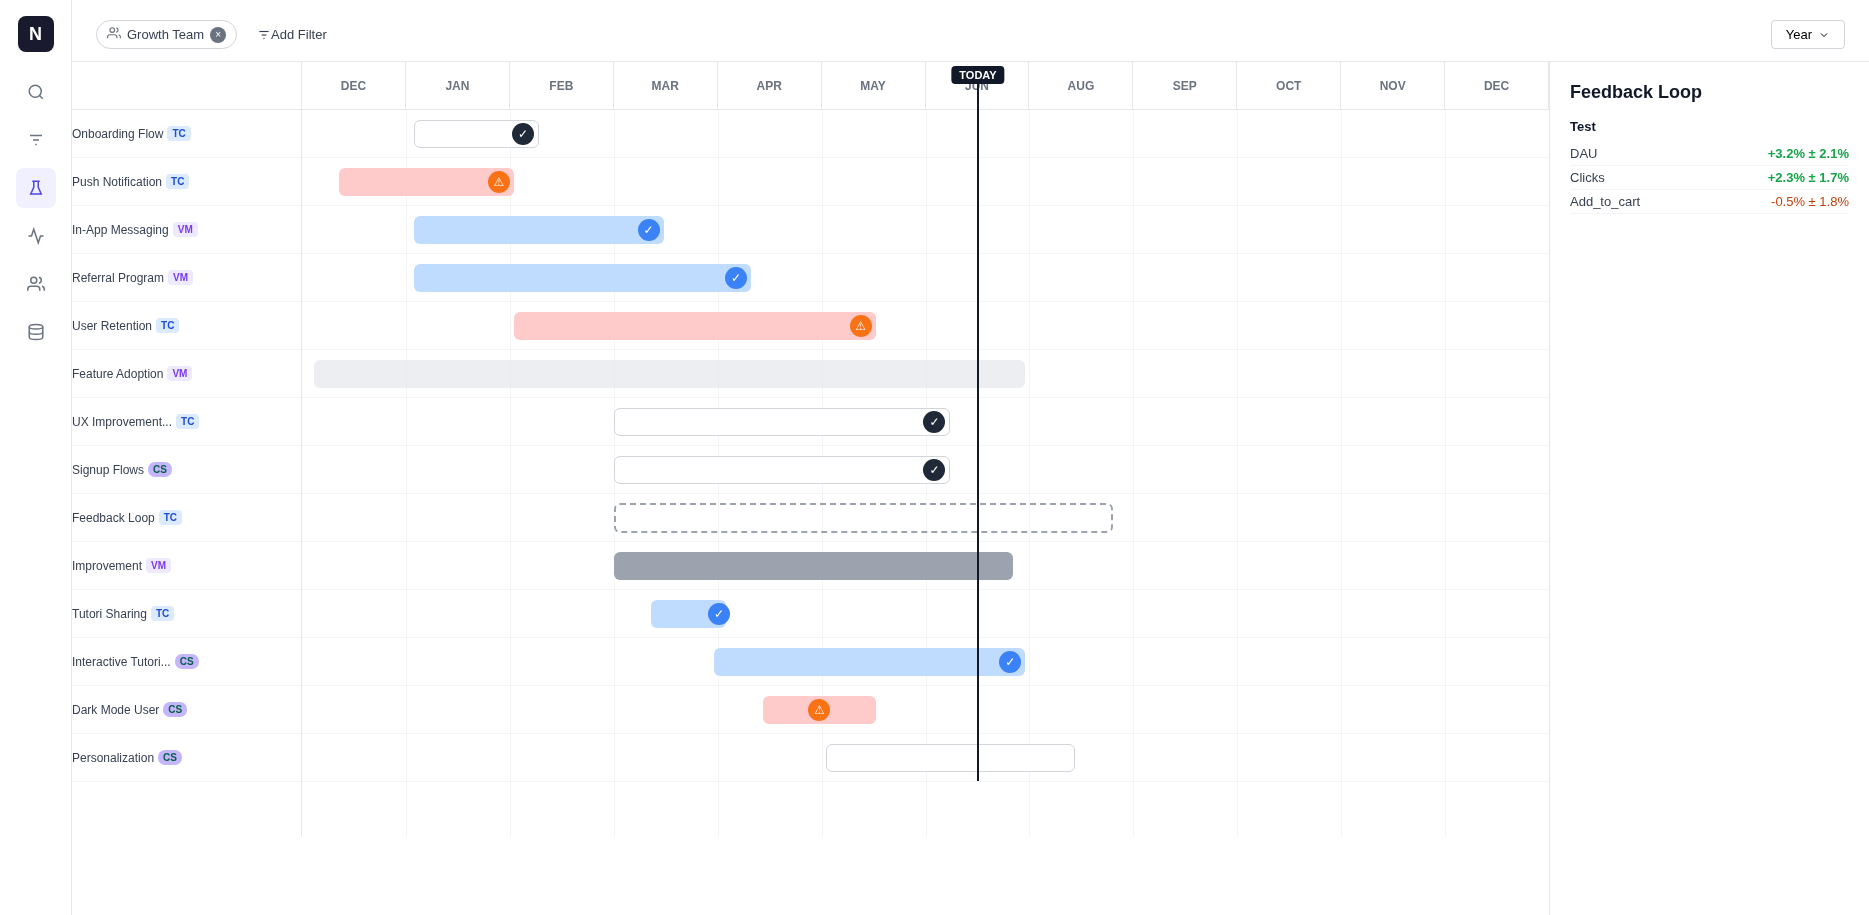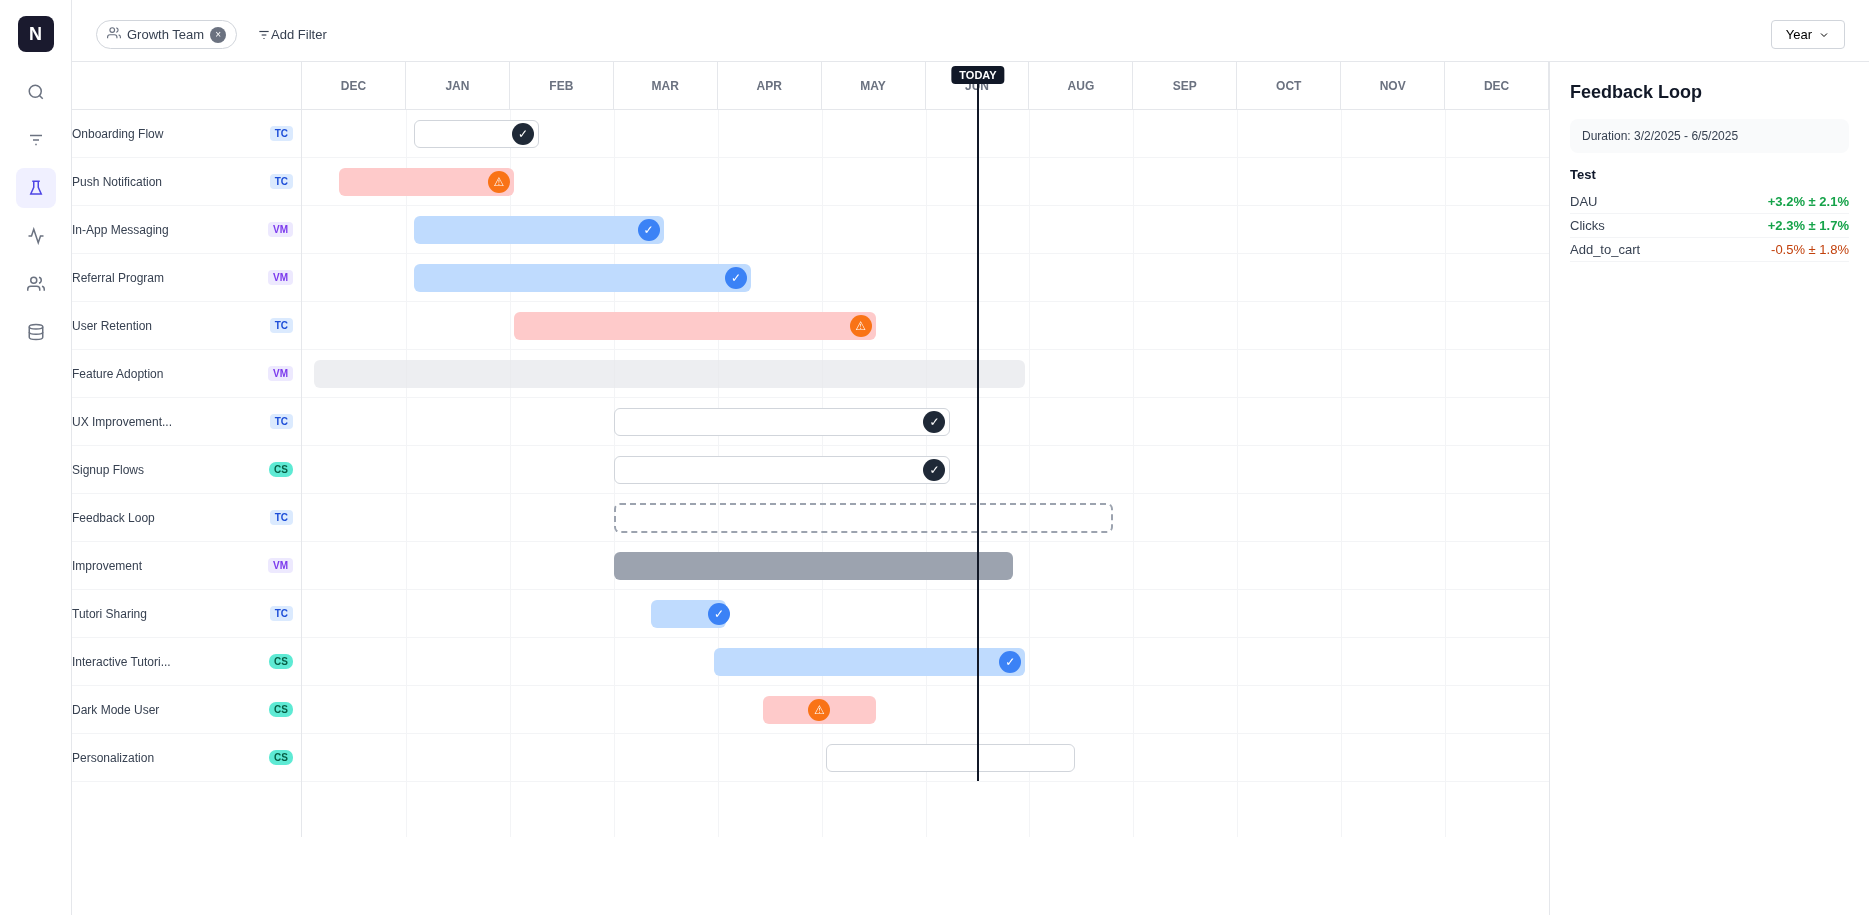--- a/index.html
+++ b/index.html
@@ -153,37 +153,37 @@
     }
     .gantt-labels {
       width: 230px;
       flex-shrink: 0;
       border-right: 1px solid #e5e7eb;
     }
     .gantt-row-label {
       height: 48px;
       display: flex;
       align-items: center;
-      justify-content: space-between;
+      justify-content: flex-start;
       padding-right: 8px;
       gap: 4px;
       border-bottom: 1px solid #f3f4f6;
       font-size: 13px;
       color: #374151;
     }
     .gantt-row-label .label-text { font-size: 12px; color: #374151; }
     .tag {
       font-size: 10px;
       font-weight: 600;
       padding: 2px 5px;
       border-radius: 4px;
     }
     .tag-tc { background: #dbeafe; color: #1d4ed8; }
     .tag-vm { background: #ede9fe; color: #7c3aed; }
-    .tag-cs { background: #5eead4; color: #065f46; border-radius: 7px; }
+    .tag-cs { background: #c4b5fd; color: #065f46; border-radius: 7px; }
 
     .gantt-bars {
       flex: 1;
       position: relative;
     }
     .gantt-bar-row {
       height: 48px;
       display: flex;
       align-items: center;
       border-bottom: 1px solid #f3f4f6;
@@ -517,21 +517,20 @@
           <div class="gantt-bar-row">
             <div class="bar bar-white" style="left:42%;width:20%;position:absolute;">
             </div>
           </div>
         </div>
       </div>
     </div>
 
     <div class="popup">
       <h2>Feedback Loop</h2>
-      <div class="popup-info-row">Duration: 3/2/2025 - 6/5/2025</div>
       <div class="popup-section-title">Test</div>
       <div class="popup-metric-row">
         <span>DAU</span>
         <span class="metric-pos">+3.2% ± 2.1%</span>
       </div>
       <div class="popup-metric-row">
         <span>Clicks</span>
         <span class="metric-pos">+2.3% ± 1.7%</span>
       </div>
       <div class="popup-metric-row">

